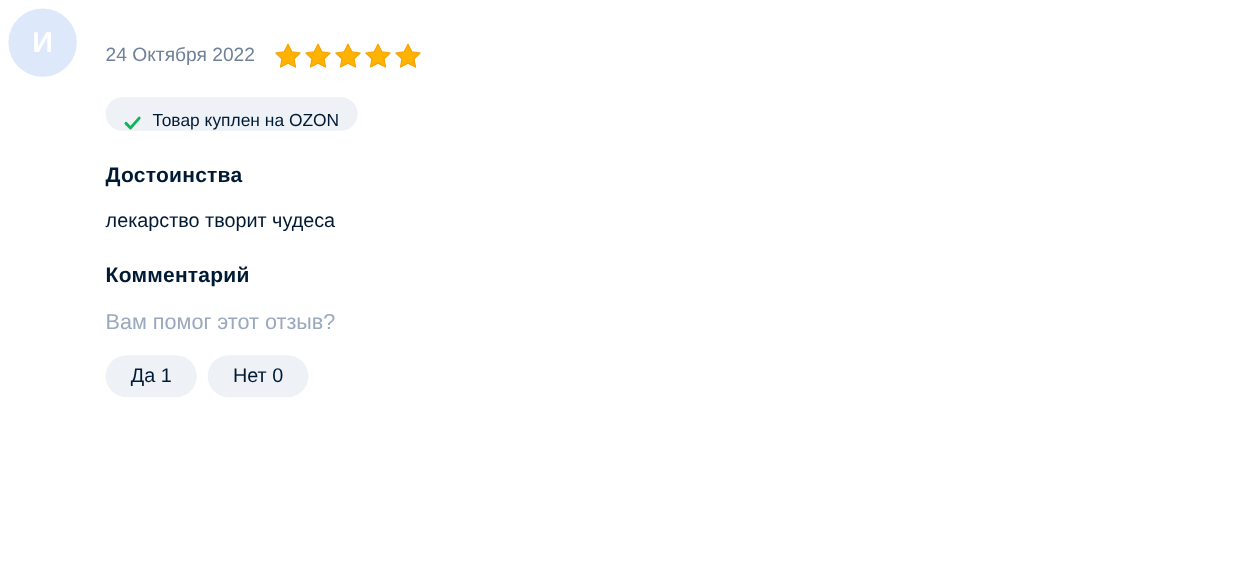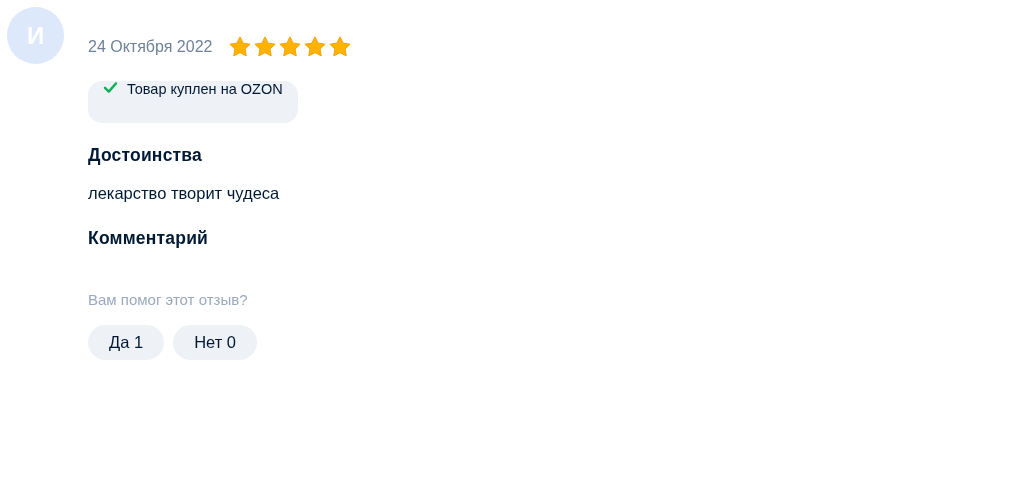--- a/index.html
+++ b/index.html
@@ -62,46 +62,46 @@
     display: flex;
     align-items: center;
     gap: 1px;
   }
   .stars svg { display: block; }
   .content {
     padding-left: 81px; 
   }
   .badge {
     display: inline-flex;
-    align-items: flex-start;
+    align-items: flex-end;
     gap: 9px;
     margin-top: 17px;
-    height: 42px;
+    height: 28px;
     padding: 0 15px;
     background: #eef1f6;
     border-radius: 14px;
     font-size: 14.5px;
     color: #001a34;
   }
   .badge svg { display: block; }
   .section-title {
     margin-top: 22px;
     font-size: 17.5px;
     font-weight: 700;
     letter-spacing: 0.2px;
   }
   .section-text {
     margin-top: 14px;
     font-size: 16.5px;
     line-height: 26px;
     max-width: 940px;
   }
   .helpful-prompt {
-    margin-top: 42px;
-    font-size: 15px;
+    margin-top: 18px;
+    font-size: 18px;
     color: #9aa9bd;
   }
   .vote-row {
     margin-top: 17px;
     display: flex;
     gap: 9px;
   }
   .vote-btn {
     border: none;
     cursor: pointer;

